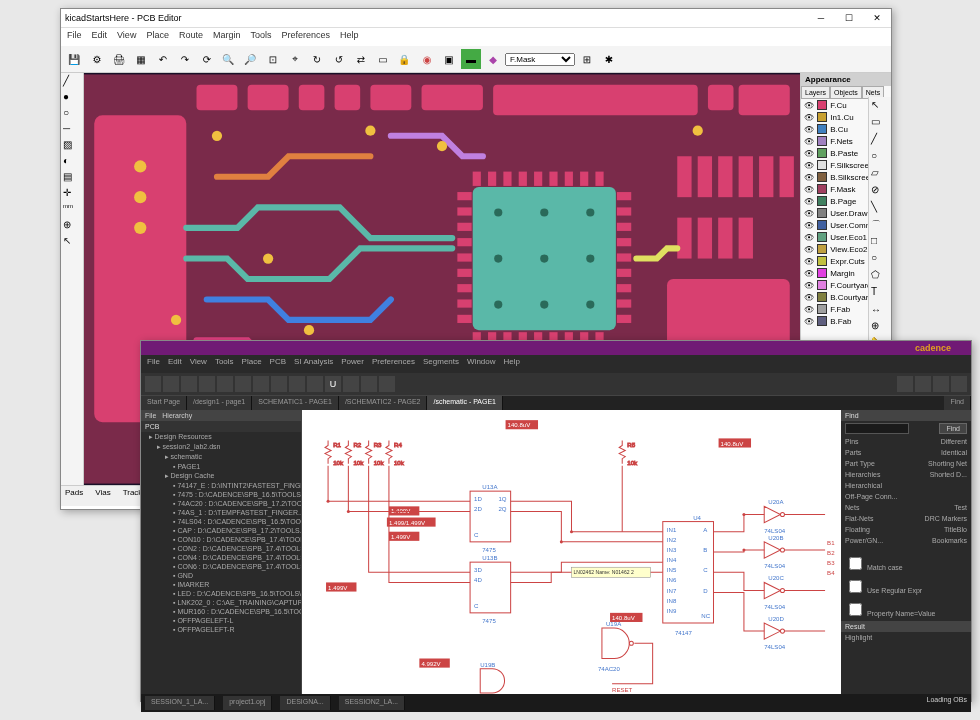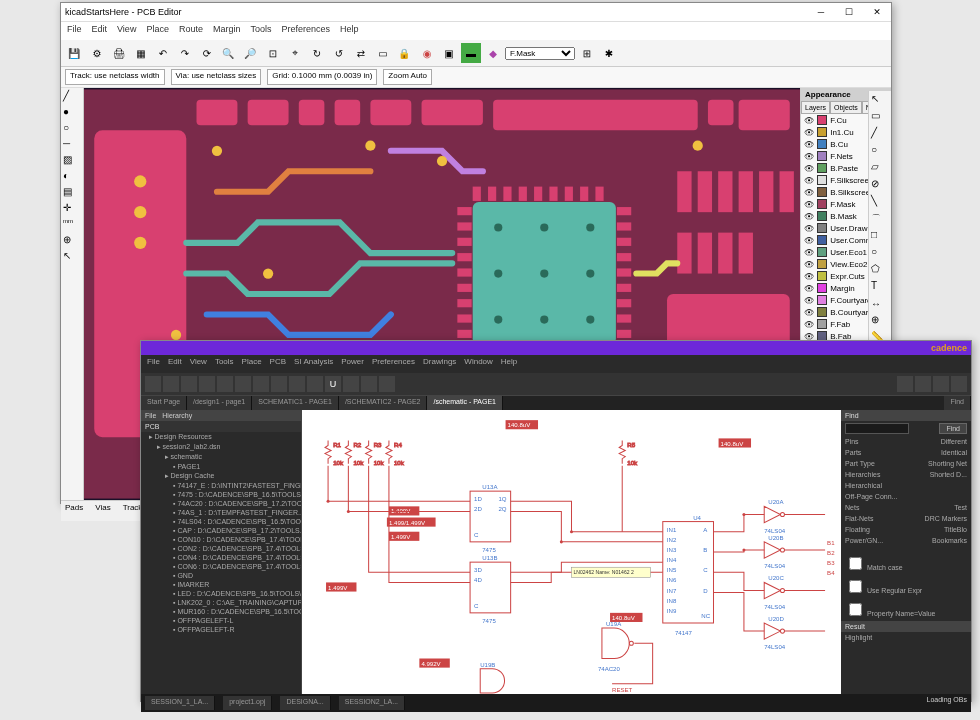--- a/index.html
+++ b/index.html
@@ -1,17 +1,17 @@
 <!DOCTYPE html>
 <html><head>
 <meta charset="utf-8">
 <style>
 body{margin:0;background:#e8e8e8;font-family:Arial,sans-serif;font-size:10px;width:980px;height:720px;position:relative;overflow:hidden}
 .win{position:absolute;background:#fff;border:1px solid #888;box-shadow:2px 2px 8px rgba(0,0,0,.3)}
-.pcb-win{left:60px;top:2px;width:830px;height:500px}
+.pcb-win{left:60px;top:8px;width:830px;height:500px}
 .titlebar{height:18px;background:#fff;display:flex;align-items:center;padding:0 4px;font-size:9px;border-bottom:1px solid #ddd}
 .winbtns{margin-left:auto;display:flex;gap:8px}
 .winbtn{width:20px;height:14px;display:flex;align-items:center;justify-content:center;cursor:pointer}
 .menubar{height:14px;display:flex;gap:10px;padding:2px 6px;font-size:9px;color:#333}
 .menubar span{cursor:pointer}
 .toolbar{height:22px;display:flex;align-items:center;gap:2px;padding:2px 4px;border-bottom:1px solid #ccc;background:#f4f4f4}
 .tbtn{width:18px;height:18px;display:flex;align-items:center;justify-content:center;cursor:pointer;border:1px solid transparent}
 .subbar{height:16px;display:flex;padding:2px 4px;gap:6px;font-size:8px;background:#f8f8f8;border-bottom:1px solid #ddd}
 .subbox{background:#fff;border:1px solid #aaa;padding:1px 4px}
 .pcb-body{display:flex;height:calc(100% - 88px)}
@@ -20,21 +20,21 @@
 .canvas{flex:1;background:#1a1028;position:relative;overflow:hidden}
 .rpanel{width:90px;background:#f8f8f8;border-left:1px solid #ccc;font-size:8px}
 .rhdr{background:#d0d0d0;padding:2px 4px;font-weight:bold}
 .rtabs{display:flex;font-size:7px}
 .rtab{padding:2px 3px;border:1px solid #aaa;background:#eee;cursor:pointer}
 .layer{display:flex;align-items:center;gap:3px;padding:1px 3px}
 .lswatch{width:8px;height:8px;border:1px solid #333}
 .statusbar{height:16px;background:#f0f0f0;border-top:1px solid #ccc;display:flex;font-size:8px;padding:2px 4px;gap:12px}
 
 .sch-win{left:140px;top:340px;width:830px;height:360px;background:#2a2a2a;color:#ccc}
-.sch-title{height:14px;background:#6d28d9;display:flex;align-items:center;font-size:8px;padding:0 4px}
+.sch-title{height:14px;background:#701a75;display:flex;align-items:center;font-size:8px;padding:0 20px}
 .sch-menu{height:14px;display:flex;gap:8px;padding:2px 6px;font-size:8px;background:#2a2a2a;color:#aaa}
 .sch-menu span{cursor:pointer}
 .sch-tb{height:18px;display:flex;align-items:center;gap:2px;padding:2px 4px;background:#333;border-bottom:1px solid #444}
 .stb{width:16px;height:16px;background:#444;cursor:pointer}
 .sch-tabs{height:14px;display:flex;background:#222;font-size:7px}
 .stab{padding:2px 6px;background:#333;border-right:1px solid #111;cursor:pointer;color:#999}
 .stab.active{background:#444;color:#fff}
 .sch-body{display:flex;height:calc(100% - 76px)}
 .tree{width:160px;background:#2a2a2a;border-right:1px solid #444;font-size:7px;overflow:hidden}
 .tree-hdr{background:#444;padding:2px 4px;display:flex;gap:6px}
@@ -110,26 +110,20 @@
     <div class="tbtn">▭</div>
     <div class="tbtn">🔒</div>
     <div class="tbtn" style="color:#c44">◉</div>
     <div class="tbtn">▣</div>
     <div class="tbtn" style="background:#4a4">▬</div>
     <div class="tbtn" style="color:#a4a">◆</div>
     <select style="font-size:8px;width:70px"><option>F.Mask</option></select>
     <div class="tbtn">⊞</div>
     <div class="tbtn">✱</div>
   </div>
-  <div class="subbar">
-    <div class="subbox">Track: use netclass width</div>
-    <div class="subbox">Via: use netclass sizes</div>
-    <div class="subbox">Grid: 0.1000 mm (0.0039 in)</div>
-    <div class="subbox">Zoom Auto</div>
-  </div>
   <div class="pcb-body">
     <div class="ltool">
       <div class="lt">╱</div>
       <div class="lt">●</div>
       <div class="lt">○</div>
       <div class="lt">─</div>
       <div class="lt">▨</div>
       <div class="lt">◐</div>
       <div class="lt">▤</div>
       <div class="lt">✛</div>
@@ -322,21 +316,21 @@
             <span>B.Silkscreen</span>
           </div>
           <div class="layer">
             <span>👁</span>
             <span class="lswatch" style="background:#a04060"></span>
             <span>F.Mask</span>
           </div>
           <div class="layer">
             <span>👁</span>
             <span class="lswatch" style="background:#408060"></span>
-            <span>B.Mask</span>
+            <span>B.Page</span>
           </div>
           <div class="layer">
             <span>👁</span>
             <span class="lswatch" style="background:#808080"></span>
             <span>User.Drawings</span>
           </div>
           <div class="layer">
             <span>👁</span>
             <span class="lswatch" style="background:#4060a0"></span>
             <span>User.Comments</span>
@@ -399,21 +393,21 @@
   <div class="sch-menu">
     <span>File</span>
     <span>Edit</span>
     <span>View</span>
     <span>Tools</span>
     <span>Place</span>
     <span>PCB</span>
     <span>SI Analysis</span>
     <span>Power</span>
     <span>Preferences</span>
-    <span>Drawings</span>
+    <span>Segments</span>
     <span>Window</span>
     <span>Help</span>
   </div>
   <div class="sch-tb">
     <div class="stb"></div>
     <div class="stb"></div>
     <div class="stb"></div>
     <div class="stb"></div>
     <div class="stb"></div>
     <div class="stb"></div>

